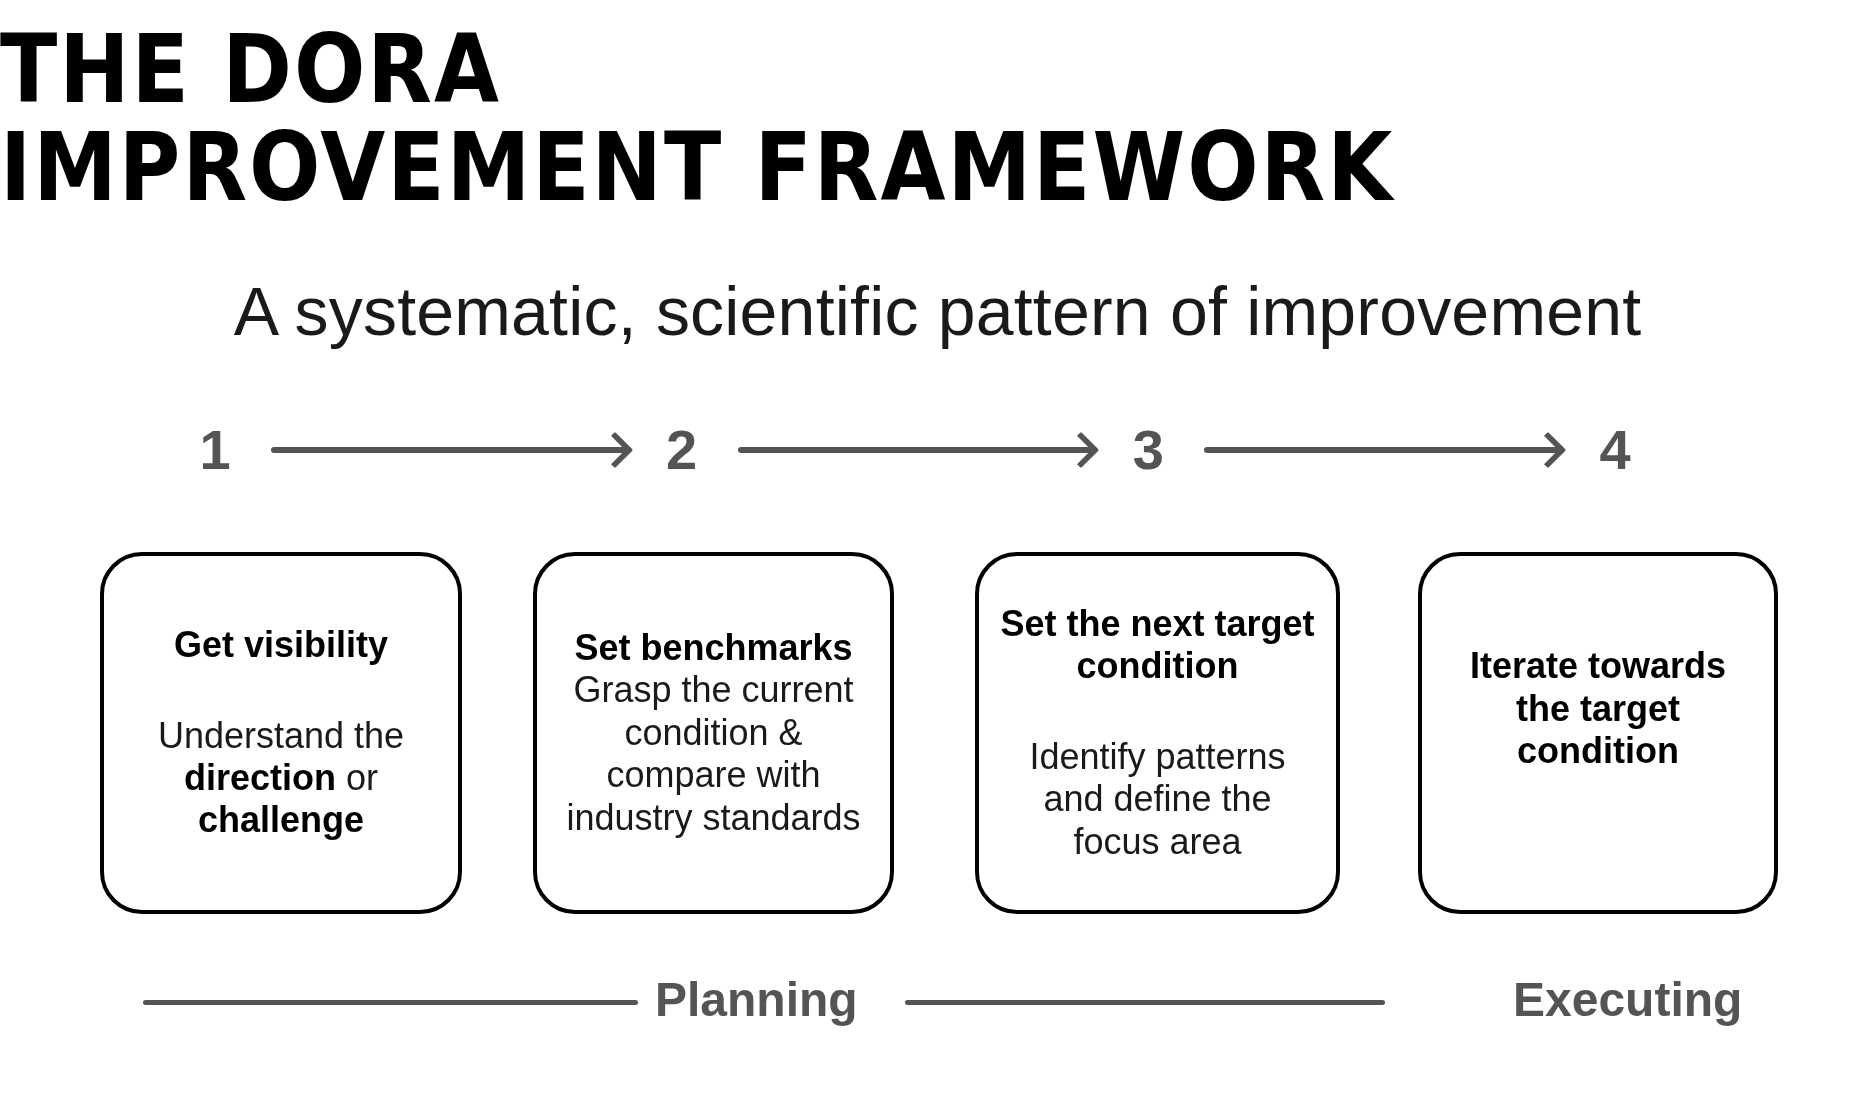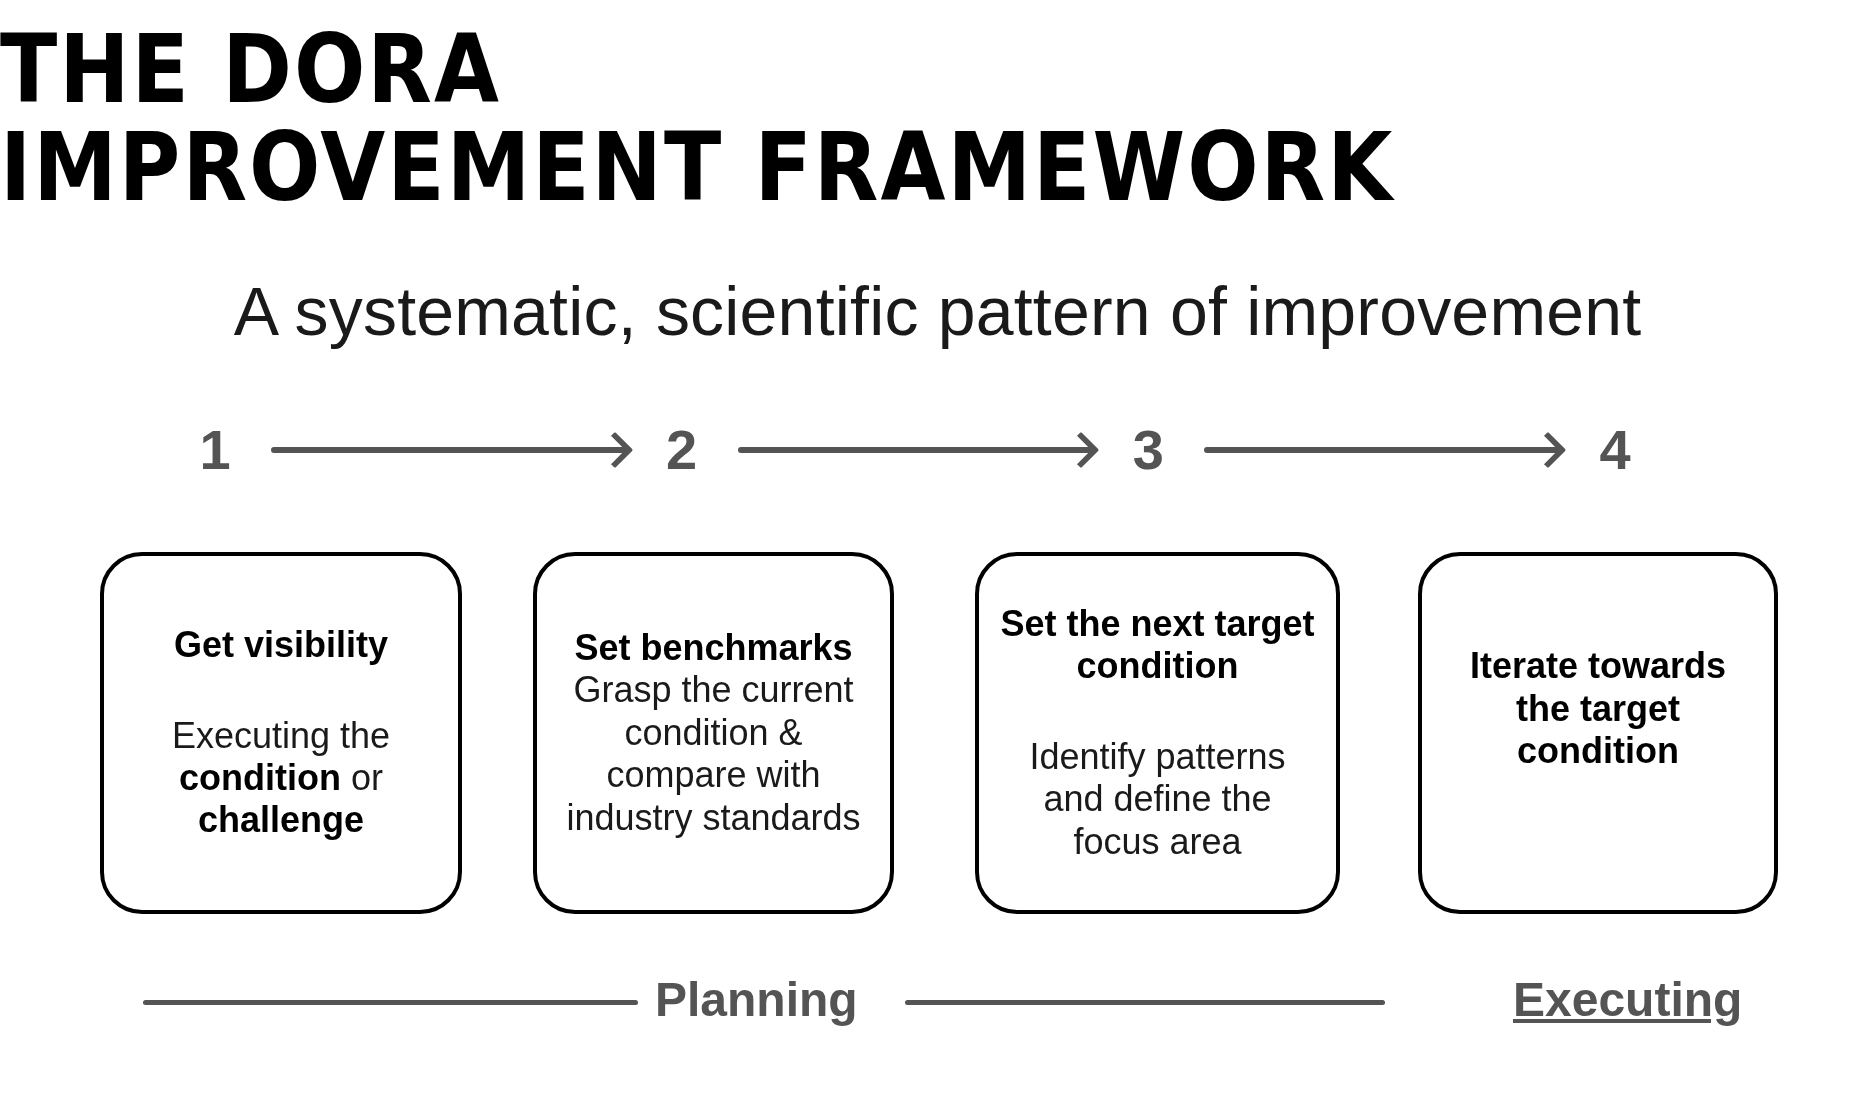--- a/index.html
+++ b/index.html
@@ -165,21 +165,21 @@
   .phase-label {
     position: absolute;
     top: 0;
     font-family: "Liberation Sans", sans-serif;
     font-weight: 700;
     font-size: 48px;
     line-height: 70px;
     color: #545454;
   }
   .phase-label.planning  { left: 612px; }
-  .phase-label.executing { left: 1470px; text-decoration: underline; }
+  .phase-label.executing { left: 1470px; }
 </style>
 </head>
 <body>
 
 <div class="title-block">
   <div class="title-line l1">THE DORA</div>
   <div class="title-line l2">IMPROVEMENT FRAMEWORK</div>
 </div>
 
 <div class="subtitle">A systematic, scientific pattern of improvement</div>
@@ -208,21 +208,21 @@
   </div>
 
   <div class="step-num">4</div>
 </div>
 
 <div class="cards">
 
   <div class="card card-1">
     <div class="card-heading">Get visibility</div>
     <div class="gap-lg"></div>
-    <div class="card-body"><span>Executing the </span><b>condition</b><span> or </span><b>challenge</b></div>
+    <div class="card-body"><span>Understand the </span><b>direction</b><span> or </span><b>challenge</b></div>
   </div>
 
   <div class="card card-3">
     <div class="card-heading">Set the next target condition</div>
     <div class="gap-lg"></div>
     <div class="card-body">Identify patterns and define the focus area</div>
   </div>
 
   <div class="card card-2">
     <div class="card-heading">Set benchmarks</div>

